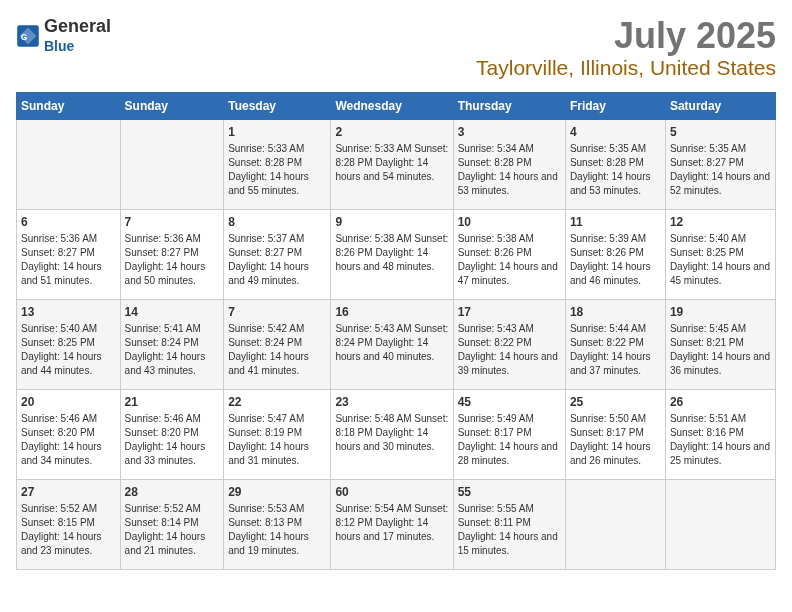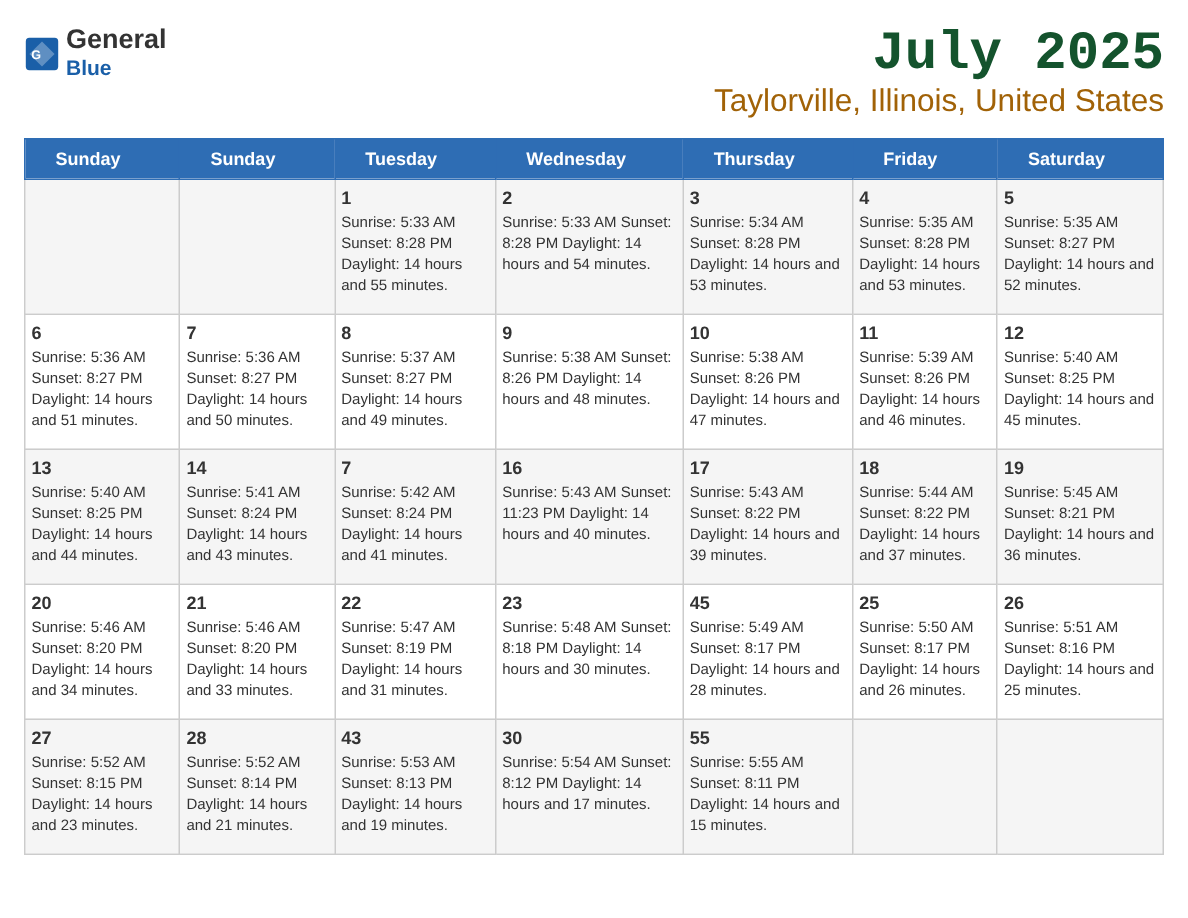--- a/index.html
+++ b/index.html
@@ -34,39 +34,38 @@
     .logo-icon {
       width: 24px;
       height: 24px;
     }
     .title-area {
       text-align: right;
     }
     .month-title {
       font-size: 36px;
       font-weight: bold;
-      color: #14532d;
+      color: #737373;
       line-height: 1.1;
-      font-family: Liberation Mono, monospace;
     }
     .location-title {
       font-size: 21px;
       color: #a16207;
     }
     table {
       width: 100%;
       border-collapse: collapse;
       font-size: 11px;
     }
     thead tr {
       background-color: #2e6db4;
       color: white;
     }
     thead th {
-      padding: 6px 20px;
+      padding: 6px 4px;
       text-align: left;
       font-size: 12px;
       font-weight: bold;
       border: 1px solid #2e6db4;
     }
     tbody tr {
       background: #fff;
     }
     tbody tr:nth-child(odd) {
       background: #f5f5f5;
@@ -218,21 +217,21 @@
         </td>
         <td>
           <span class="day-num">7</span>
           <div class="cell-content">Sunrise: 5:42 AM
 Sunset: 8:24 PM
 Daylight: 14 hours and 41 minutes.</div>
         </td>
         <td>
           <span class="day-num">16</span>
           <div class="cell-content">Sunrise: 5:43 AM
-Sunset: 11:23 PM
+Sunset: 8:24 PM
 Daylight: 14 hours and 40 minutes.</div>
         </td>
         <td>
           <span class="day-num">17</span>
           <div class="cell-content">Sunrise: 5:43 AM
 Sunset: 8:22 PM
 Daylight: 14 hours and 39 minutes.</div>
         </td>
         <td>
           <span class="day-num">18</span>
@@ -298,27 +297,27 @@
 Sunset: 8:15 PM
 Daylight: 14 hours and 23 minutes.</div>
         </td>
         <td>
           <span class="day-num">28</span>
           <div class="cell-content">Sunrise: 5:52 AM
 Sunset: 8:14 PM
 Daylight: 14 hours and 21 minutes.</div>
         </td>
         <td>
-          <span class="day-num">43</span>
+          <span class="day-num">29</span>
           <div class="cell-content">Sunrise: 5:53 AM
 Sunset: 8:13 PM
 Daylight: 14 hours and 19 minutes.</div>
         </td>
         <td>
-          <span class="day-num">30</span>
+          <span class="day-num">60</span>
           <div class="cell-content">Sunrise: 5:54 AM
 Sunset: 8:12 PM
 Daylight: 14 hours and 17 minutes.</div>
         </td>
         <td>
           <span class="day-num">55</span>
           <div class="cell-content">Sunrise: 5:55 AM
 Sunset: 8:11 PM
 Daylight: 14 hours and 15 minutes.</div>
         </td>

